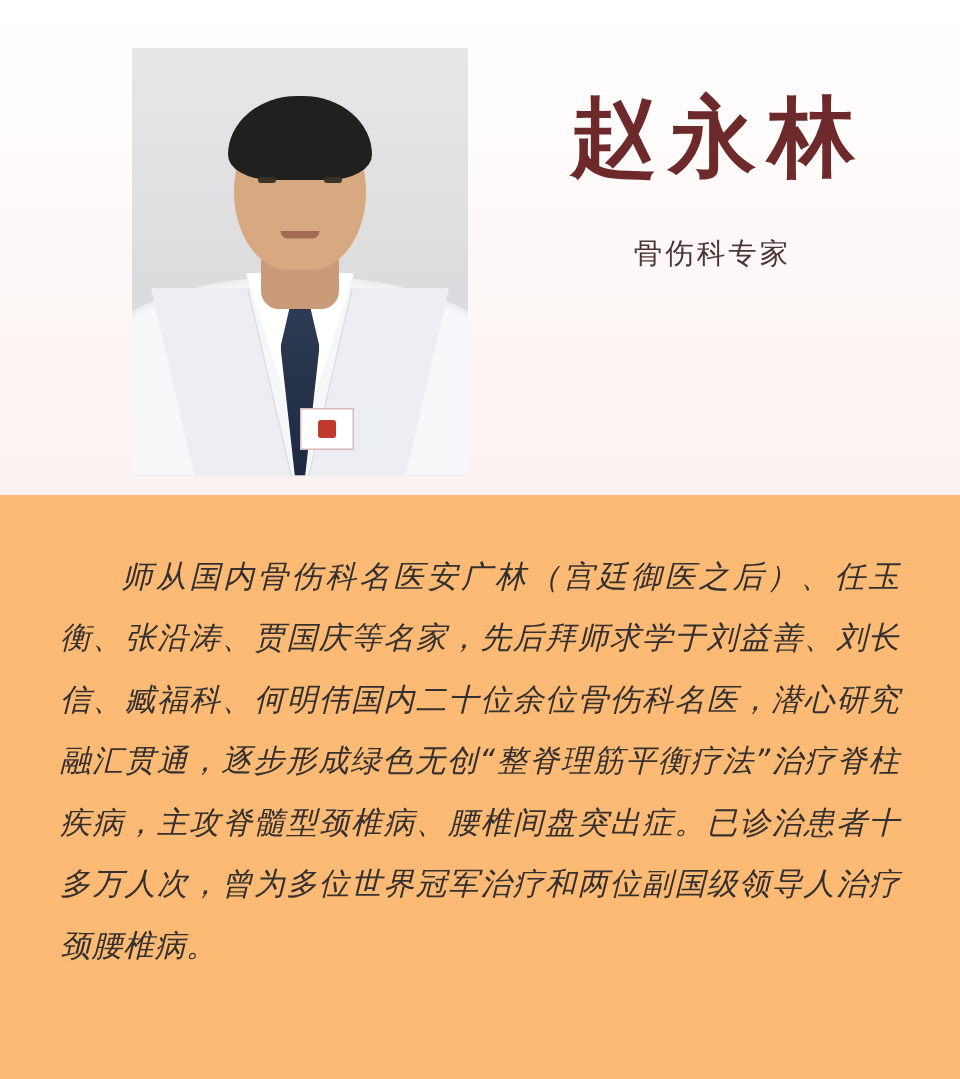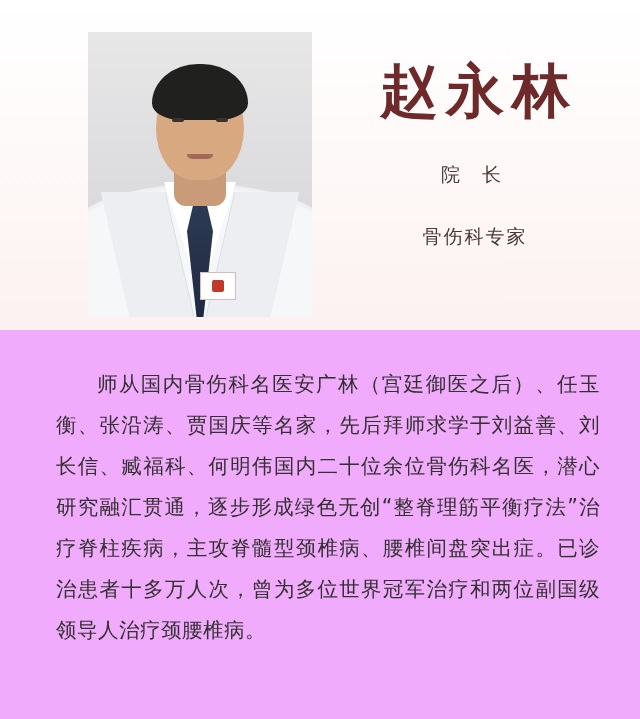--- a/index.html
+++ b/index.html
@@ -191,23 +191,24 @@
     letter-spacing: 8px;
   }
 
   
   .bio {
     position: absolute;
     left: 0;
     top: 330px;
     width: 640px;
     height: 389px;
-    background: #f0abfc;
+    background: #fdba74;
     box-sizing: border-box;
-    padding: 34px 40px 0 56px;
+    padding: 34px 40px 0 40px;
+    font-style: italic;
   }
   .bio-text {
     font-family: "DejaVu Sans", "Liberation Sans", sans-serif;
     font-size: 20.5px;
     line-height: 41px;
     color: #33302f;
     text-align: justify;
     text-indent: 41px;
     letter-spacing: 0.5px;
   }
@@ -231,21 +232,20 @@
         <div class="p-eye r"></div>
         <div class="p-mouth"></div>
         <div class="p-badge">
           <div class="dot"></div>
         </div>
       </div>
     </div>
 
     <div class="name-block">
       <div class="doctor-name">赵永林</div>
-      <div class="title-line first">院 长</div>
       <div class="title-line">骨伤科专家</div>
     </div>
 
   </div>
 
   <div class="bio">
     <div class="bio-text">师从国内骨伤科名医安广林（宫廷御医之后）、任玉衡、张沿涛、贾国庆等名家，先后拜师求学于刘益善、刘长信、臧福科、何明伟国内二十位余位骨伤科名医，潜心研究融汇贯通，逐步形成绿色无创“整脊理筋平衡疗法”治疗脊柱疾病，主攻脊髓型颈椎病、腰椎间盘突出症。已诊治患者十多万人次，曾为多位世界冠军治疗和两位副国级领导人治疗颈腰椎病。</div>
   </div>
 
 </div>

